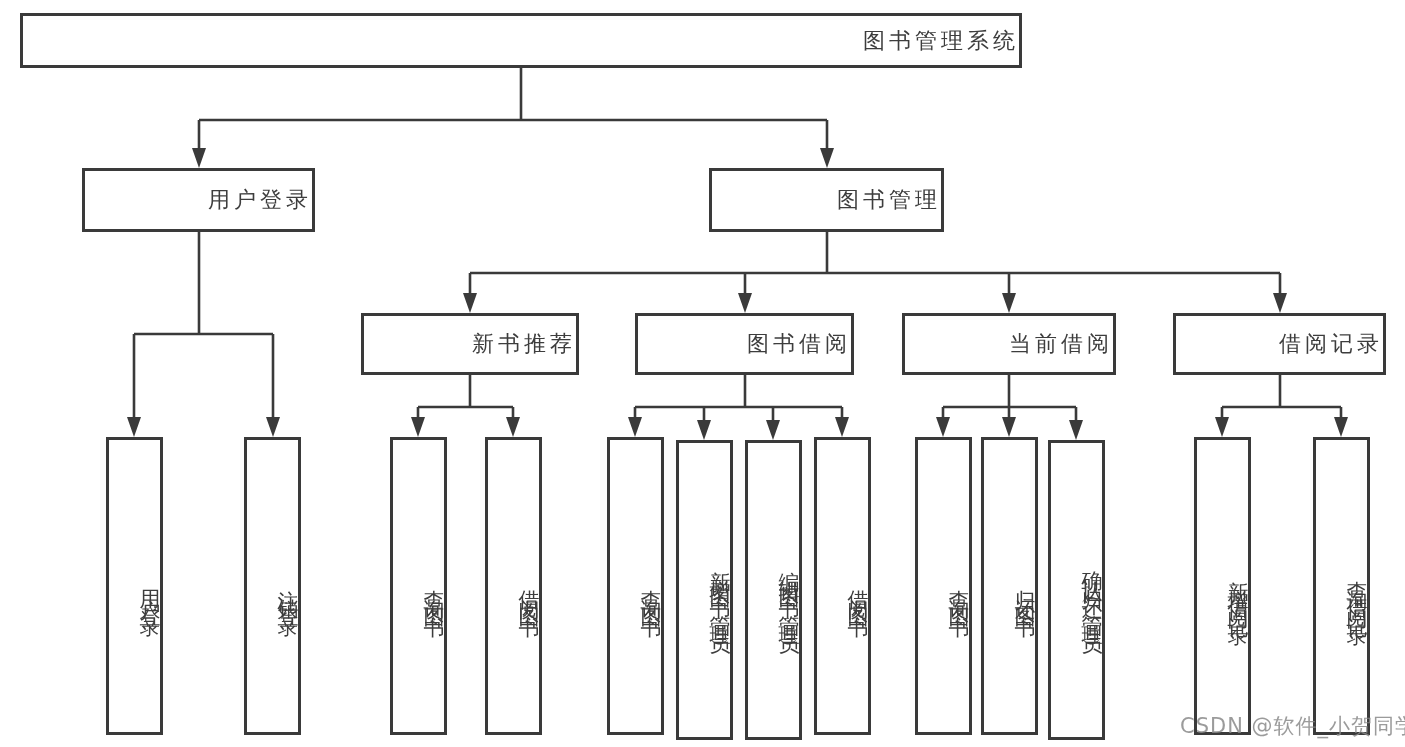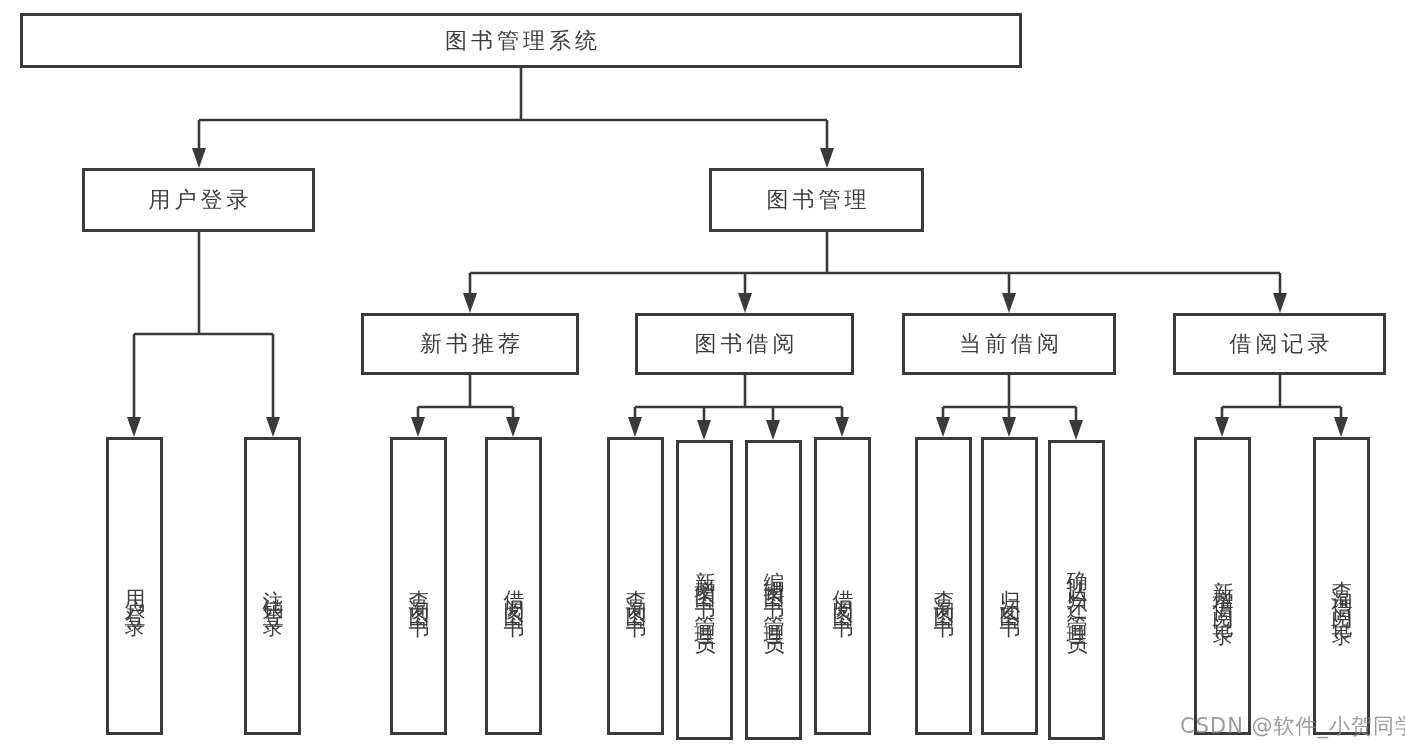--- a/index.html
+++ b/index.html
@@ -11,21 +11,21 @@
     font-family:"DejaVu Sans","Liberation Sans",sans-serif;
   }
   #connectors{position:absolute;left:0;top:0;z-index:1;}
   .node{
     position:absolute;
     box-sizing:border-box;
     background:#ffffff;
     border:3px solid #3a3a3a;
     display:flex;
     align-items:center;
-    justify-content:center;
+    justify-content:flex-end;
     z-index:2;
   }
   .node .lbl{
     color:#3d3d3d;
     font-size:22px;
     letter-spacing:4px;
     line-height:1;
     white-space:nowrap;
     text-indent:4px;
   }
@@ -108,21 +108,21 @@
       <polygon points="1334,417 1348,417 1341,437" fill="#3a3a3a"></polygon>
     </svg>
 
   <div class="node h" style="left:20px;top:13px;width:1002px;height:55px">
     <span class="lbl">图书管理系统</span>
   </div>
 
   <div class="node h" style="left:82px;top:168px;width:233px;height:64px">
     <span class="lbl">用户登录</span>
   </div>
-  <div class="node h" style="left:709px;top:168px;width:215px;height:64px">
+  <div class="node h" style="left:709px;top:168px;width:235px;height:64px">
     <span class="lbl">图书管理</span>
   </div>
 
   <div class="node h" style="left:361px;top:313px;width:218px;height:62px">
     <span class="lbl">新书推荐</span>
   </div>
   <div class="node h" style="left:902px;top:313px;width:214px;height:62px">
     <span class="lbl">当前借阅</span>
   </div>
   <div class="node h" style="left:635px;top:313px;width:219px;height:62px">

